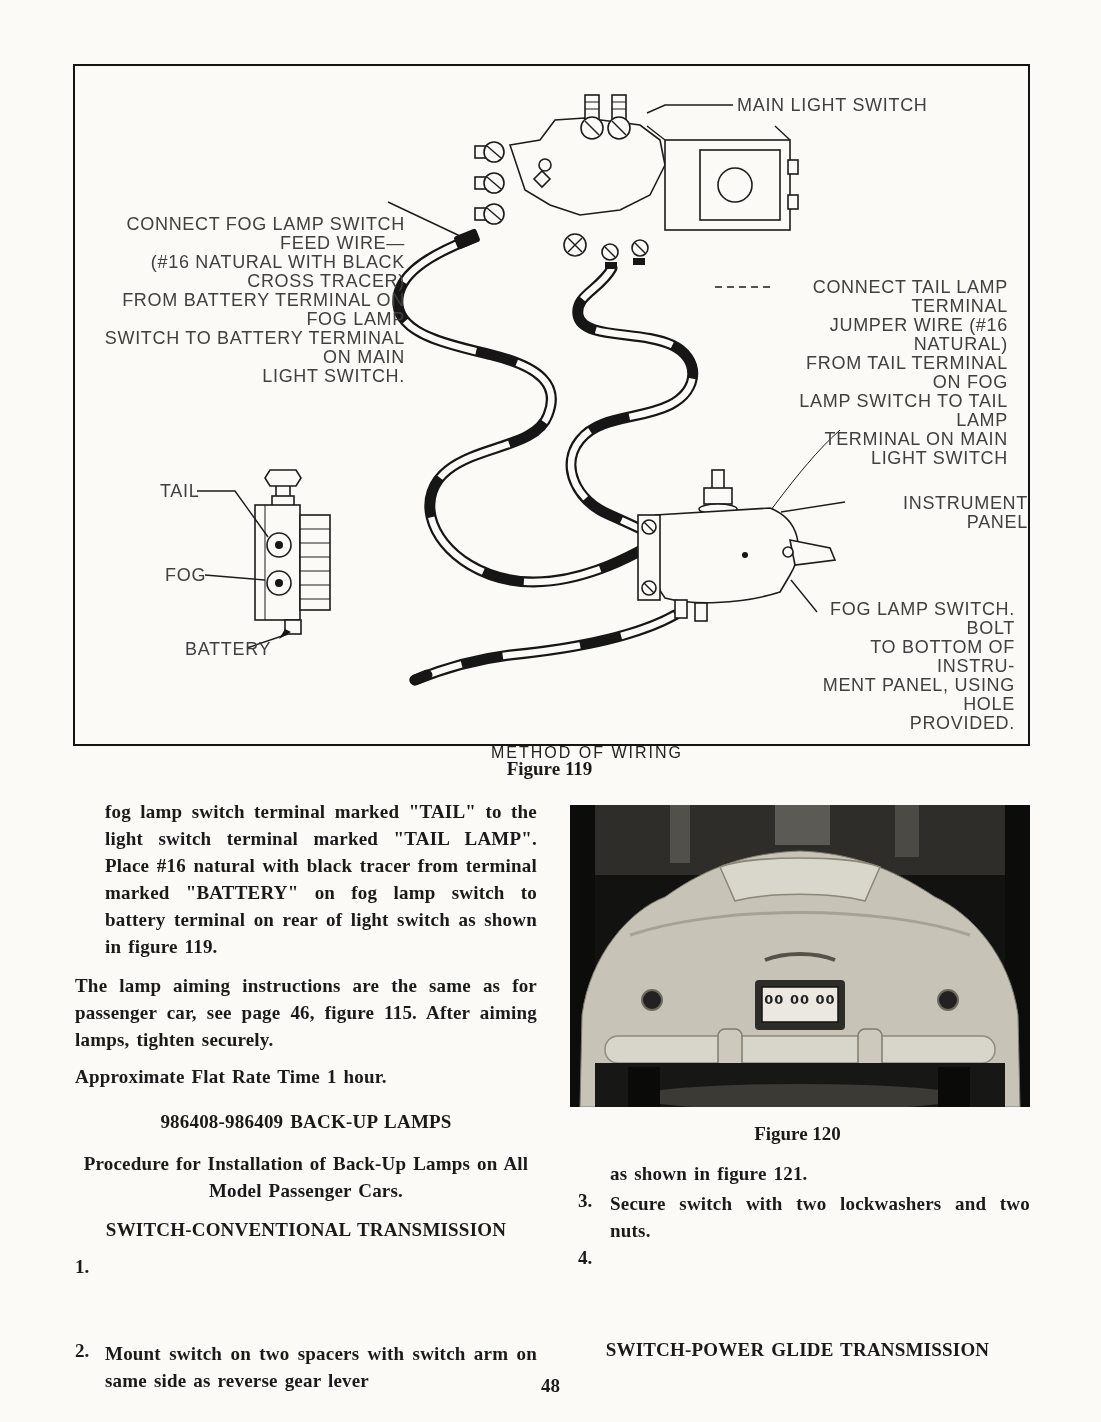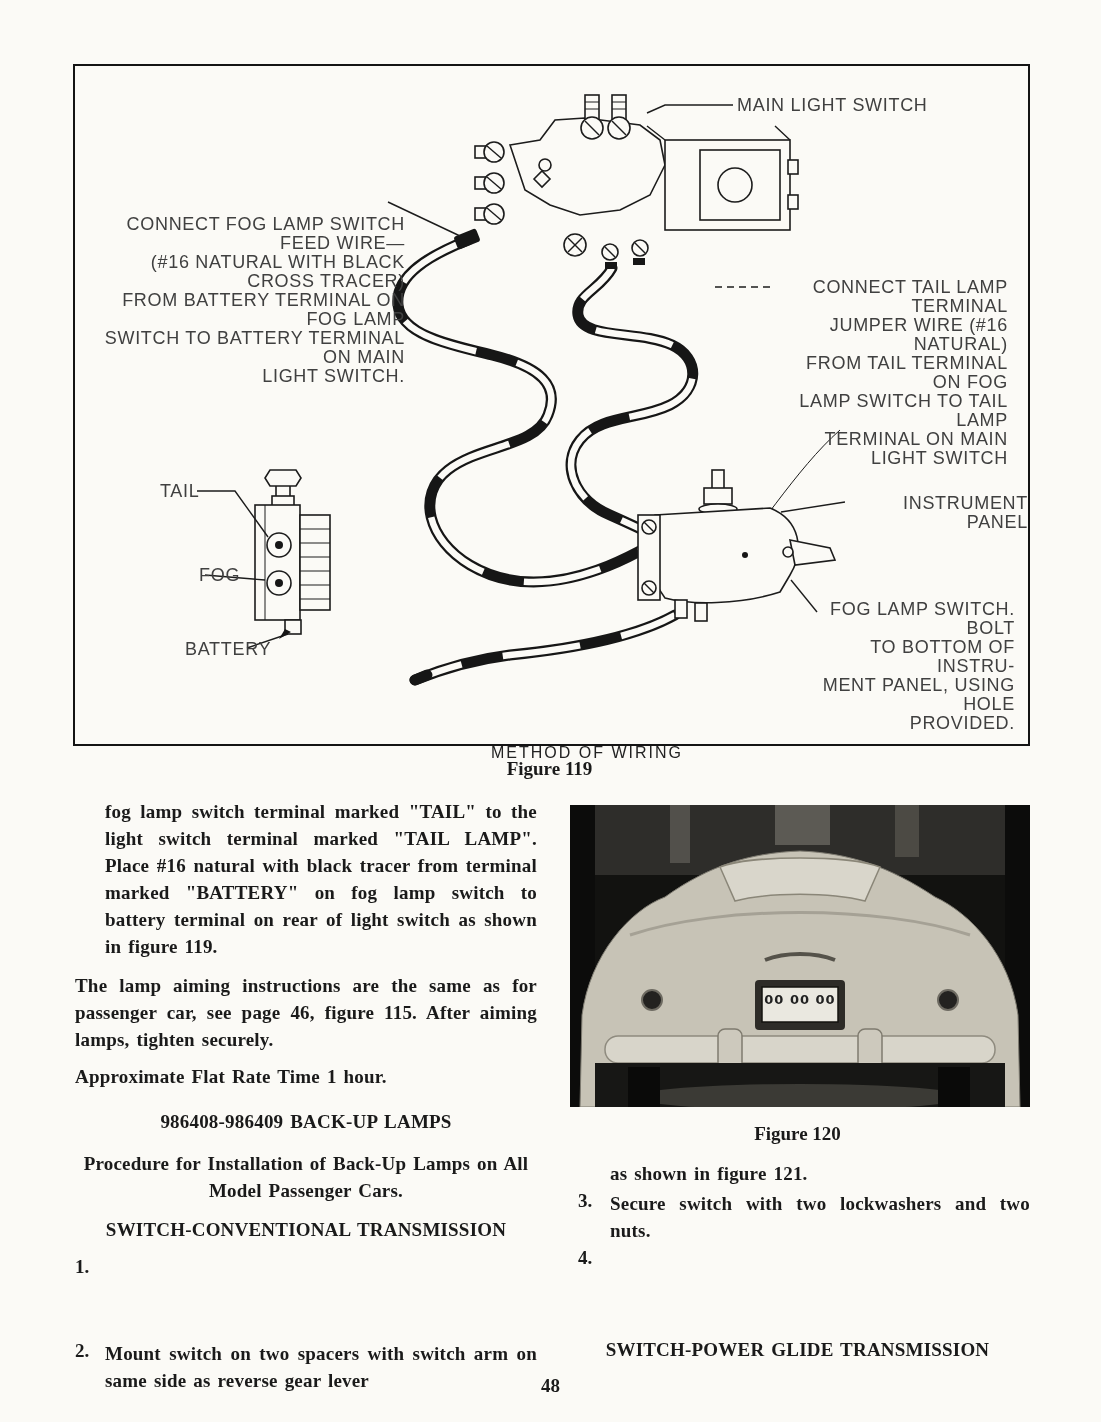--- a/index.html
+++ b/index.html
@@ -157,21 +157,21 @@
 (#16 NATURAL WITH BLACK CROSS TRACER)
 FROM BATTERY TERMINAL ON FOG LAMP
 SWITCH TO BATTERY TERMINAL ON MAIN
 LIGHT SWITCH.</div>
     <div class="diagram-label" style="left:698px;top:212px;width:235px;">CONNECT TAIL LAMP TERMINAL
 JUMPER WIRE (#16 NATURAL)
 FROM TAIL TERMINAL ON FOG
 LAMP SWITCH TO TAIL LAMP
 TERMINAL ON MAIN LIGHT SWITCH</div>
     <div class="diagram-label" style="left:85px;top:416px;">TAIL</div>
-    <div class="diagram-label" style="left:90px;top:500px;margin-left:34px;">FOG</div>
+    <div class="diagram-label" style="left:90px;top:500px;">FOG</div>
     <div class="diagram-label" style="left:110px;top:574px;">BATTERY</div>
     <div class="diagram-label" style="left:772px;top:428px;">INSTRUMENT  PANEL</div>
     <div class="diagram-label" style="left:745px;top:534px;width:195px;">FOG LAMP SWITCH. BOLT
 TO BOTTOM OF INSTRU-
 MENT PANEL, USING HOLE
 PROVIDED.</div>
     <div class="method-label" style="left:392px;top:630px;width:240px;margin-top:48px;">METHOD  OF  WIRING</div>
   </div>
 
   <div class="caption" style="left:73px;top:758px;width:953px;">Figure 119</div>

